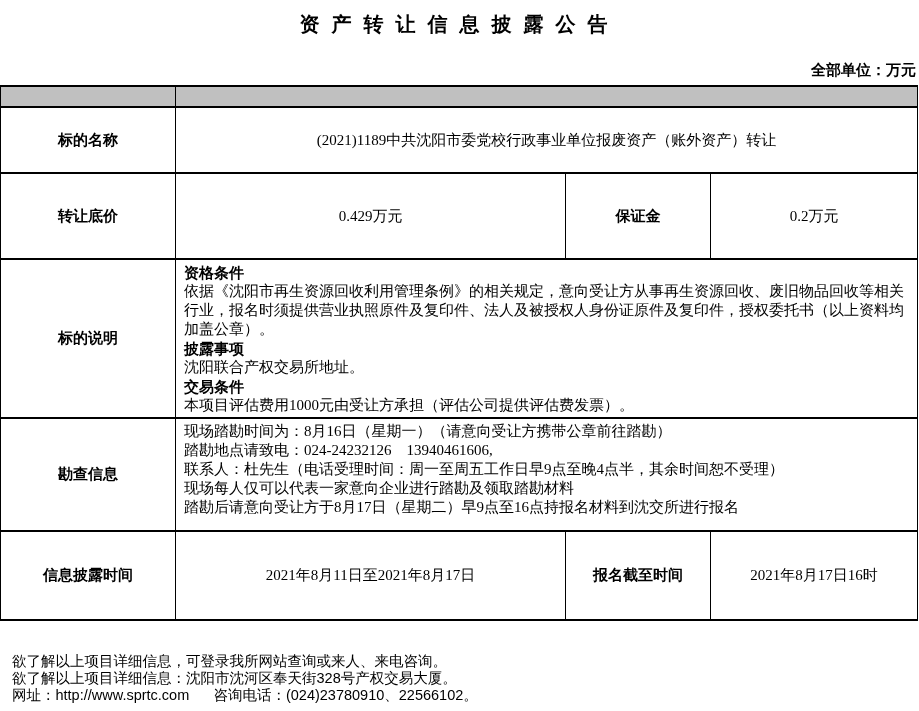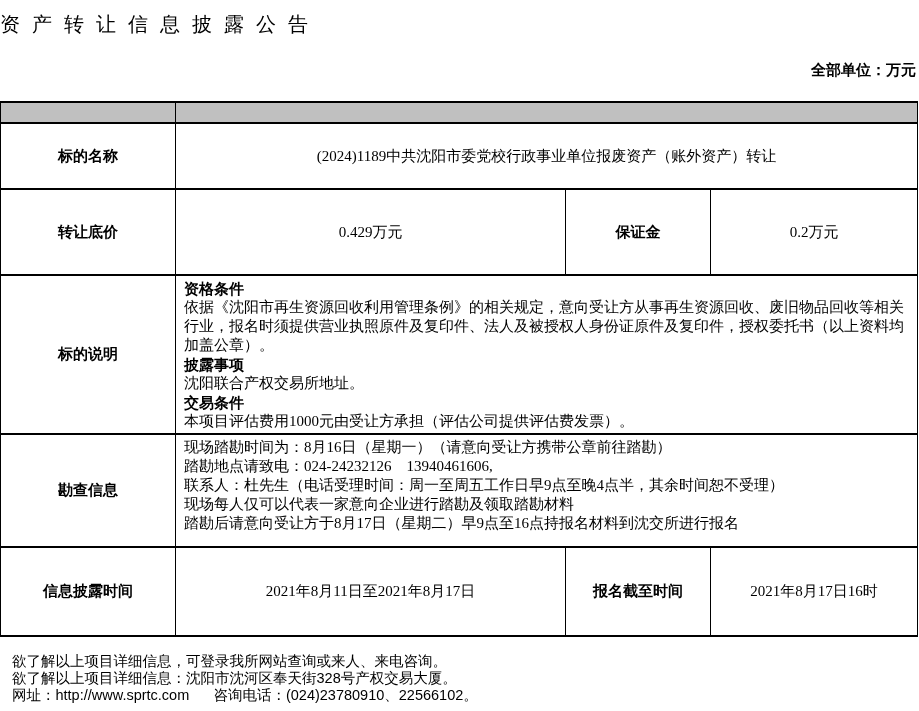--- a/index.html
+++ b/index.html
@@ -7,39 +7,39 @@
     width: 919px; height: 711px;
     background: #ffffff;
     font-family: "Liberation Serif", "DejaVu Serif", serif;
     color: #000000;
     overflow: hidden;
   }
   .page { width: 919px; height: 711px; position: relative; }
 
   .doc-title {
     padding-top: 11px;
-    text-align: left;
+    text-align: center;
     font-size: 20px;
-    font-weight: normal;
+    font-weight: bold;
     letter-spacing: 0.6em;
     font-family: "Liberation Serif", "DejaVu Serif", serif;
     white-space: nowrap;
   }
 
   .unit-note {
     position: absolute;
     top: 61px; right: 3px;
     font-size: 15px;
     font-weight: bold;
     font-family: "Liberation Sans", "DejaVu Sans", sans-serif;
   }
 
   table.main {
     position: absolute;
-    top: 101px; left: 0;
+    top: 85px; left: 0;
     width: 917px;
     border-collapse: collapse;
     table-layout: fixed;
   }
   table.main td {
     border-left: 1px solid #000;
     border-right: 1px solid #000;
     border-top: 2px solid #000;
     border-bottom: 2px solid #000;
     font-size: 15px;
@@ -98,21 +98,21 @@
     </colgroup>
 
     <tbody>
         <tr class="head-row">
       <td></td>
       <td colspan="3"></td>
     </tr>
 
     <tr class="row-name">
       <td class="label-cell">标的名称</td>
-      <td colspan="3" class="value-cell">(2024)1189中共沈阳市委党校行政事业单位报废资产（账外资产）转让</td>
+      <td colspan="3" class="value-cell">(2021)1189中共沈阳市委党校行政事业单位报废资产（账外资产）转让</td>
     </tr>
 
     <tr class="row-price">
       <td class="label-cell">转让底价</td>
       <td class="value-cell">0.429万元</td>
       <td class="label-cell">保证金</td>
       <td class="value-cell">0.2万元</td>
     </tr>
 
     <tr class="row-desc">

